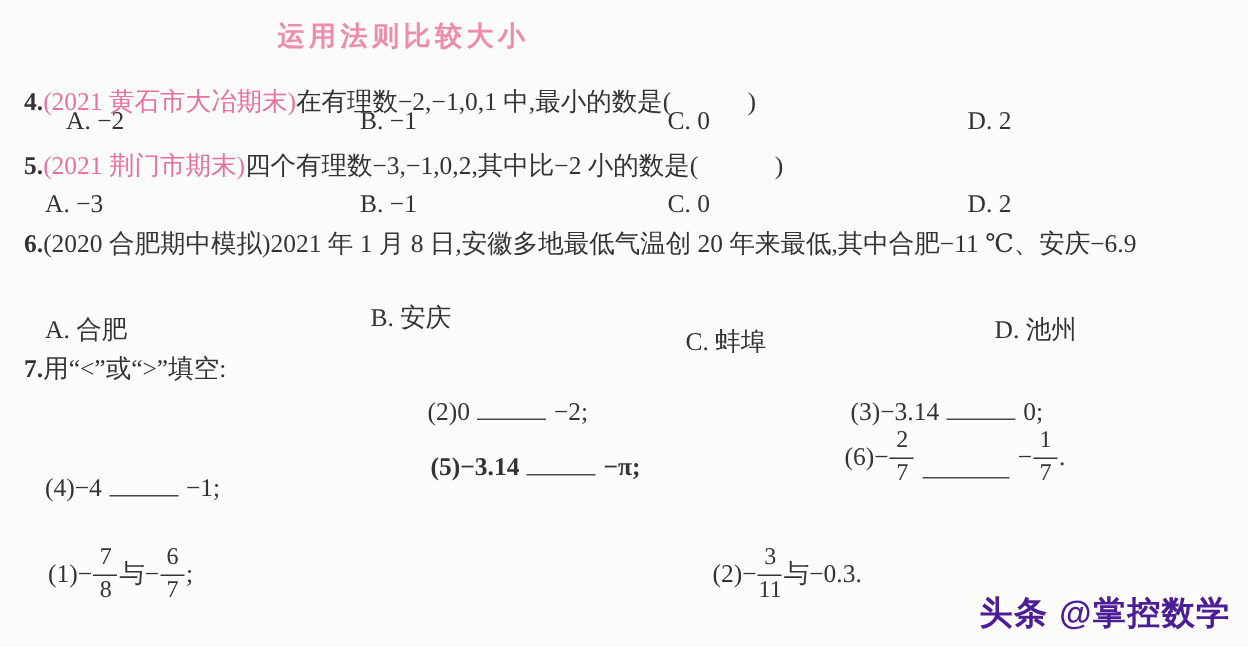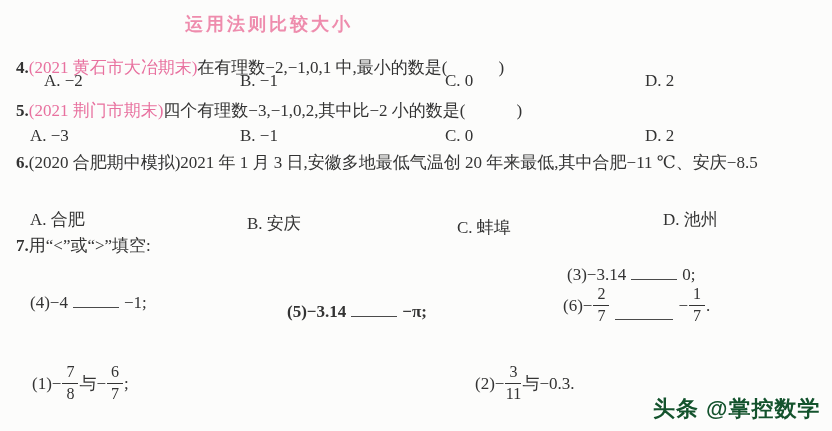--- a/index.html
+++ b/index.html
@@ -35,21 +35,21 @@
   .blank-wide { width:58px; vertical-align:-0.55em; }
   .frac {
     display:inline-block; vertical-align:-0.62em;
     text-align:center; line-height:1.05; font-size:16px; margin:0 1px;
   }
   .frac .fn { display:block; padding:0 4px 2px 4px; border-bottom:1.6px solid #333; }
   .frac .fd { display:block; padding-top:2px; }
   .watermark {
     position:absolute; left:653px; top:394px;
     font-family:"Liberation Sans","DejaVu Sans",sans-serif;
-    font-weight:bold; font-size:22px; color:#14532d; letter-spacing:1px;
+    font-weight:bold; font-size:22px; color:#4c1d95; letter-spacing:1px;
     text-shadow: 1px 1px 0 #ffffff, -1px -1px 0 #ffffff, 1px -1px 0 #fdfdfd;
   }
 </style>
 </head>
 <body>
 
 <div class="page">
 
   <div class="subtitle">运用法则比较大小</div>
 
@@ -67,38 +67,41 @@
     <span class="qnum">5.</span><span class="src-pink">(2021 荆门市期末)</span><span>四个有理数−3,−1,0,2,其中比−2 小的数是(　　　)</span>
   </div>
   <div>
     <span class="abs" style="left:30px; top:126px;">A. −3</span>
     <span class="abs" style="left:240px; top:126px;">B. −1</span>
     <span class="abs" style="left:445px; top:126px;">C. 0</span>
     <span class="abs" style="left:645px; top:126px;">D. 2</span>
   </div>
 
   <div class="abs" style="left:16px; top:151px;">
-    <span class="qnum">6.</span><span>(2020 合肥期中模拟)</span><span>2021 年 1 月 3 日,安徽多地最低气温创 20 年来最低,其中合肥−11 ℃、安庆−8.5</span>
+    <span class="qnum">6.</span><span>(2020 合肥期中模拟)</span><span>2021 年 1 月 8 日,安徽多地最低气温创 20 年来最低,其中合肥−11 ℃、安庆−6.9</span>
   </div>
   <div>
     <span class="abs" style="left:30px; top:208px;">A. 合肥</span>
-    <span class="abs" style="left:247px; top:212px;">B. 安庆</span>
+    <span class="abs" style="left:247px; top:200px;">B. 安庆</span>
     <span class="abs" style="left:457px; top:216px;">C. 蚌埠</span>
     <span class="abs" style="left:663px; top:208px;">D. 池州</span>
   </div>
 
   <div class="abs" style="left:16px; top:234px;text-align:center;">
     <span class="qnum">7.</span><span>用“&lt;”或“&gt;”填空:</span>
   </div>
 
+  <div class="abs" style="left:285px; top:261px;">
+    <span>(2)0</span><span class="blank"></span><span>−2;</span>
+  </div>
   <div class="abs" style="left:567px; top:261px;text-align:center;">
     <span>(3)−3.14</span><span class="blank"></span><span>0;</span>
   </div>
 
-  <div class="abs" style="left:30px; top:289px;">
+  <div class="abs" style="left:30px; top:312px;">
     <span>(4)−4</span><span class="blank"></span><span>−1;</span>
   </div>
   <div class="abs" style="left:287px; top:298px;font-weight:bold;">
     <span>(5)−3.14</span><span class="blank"></span><span>−π;</span>
   </div>
   <div class="abs" style="left:563px; top:286px;">
     <span>(6)−</span><span class="frac"><span class="fn">2</span><span class="fd">7</span></span><span class="blank blank-wide"></span><span>−</span><span class="frac"><span class="fn">1</span><span class="fd">7</span></span><span>.</span>
   </div>
 
   <div class="abs" style="left:32px; top:364px;">

